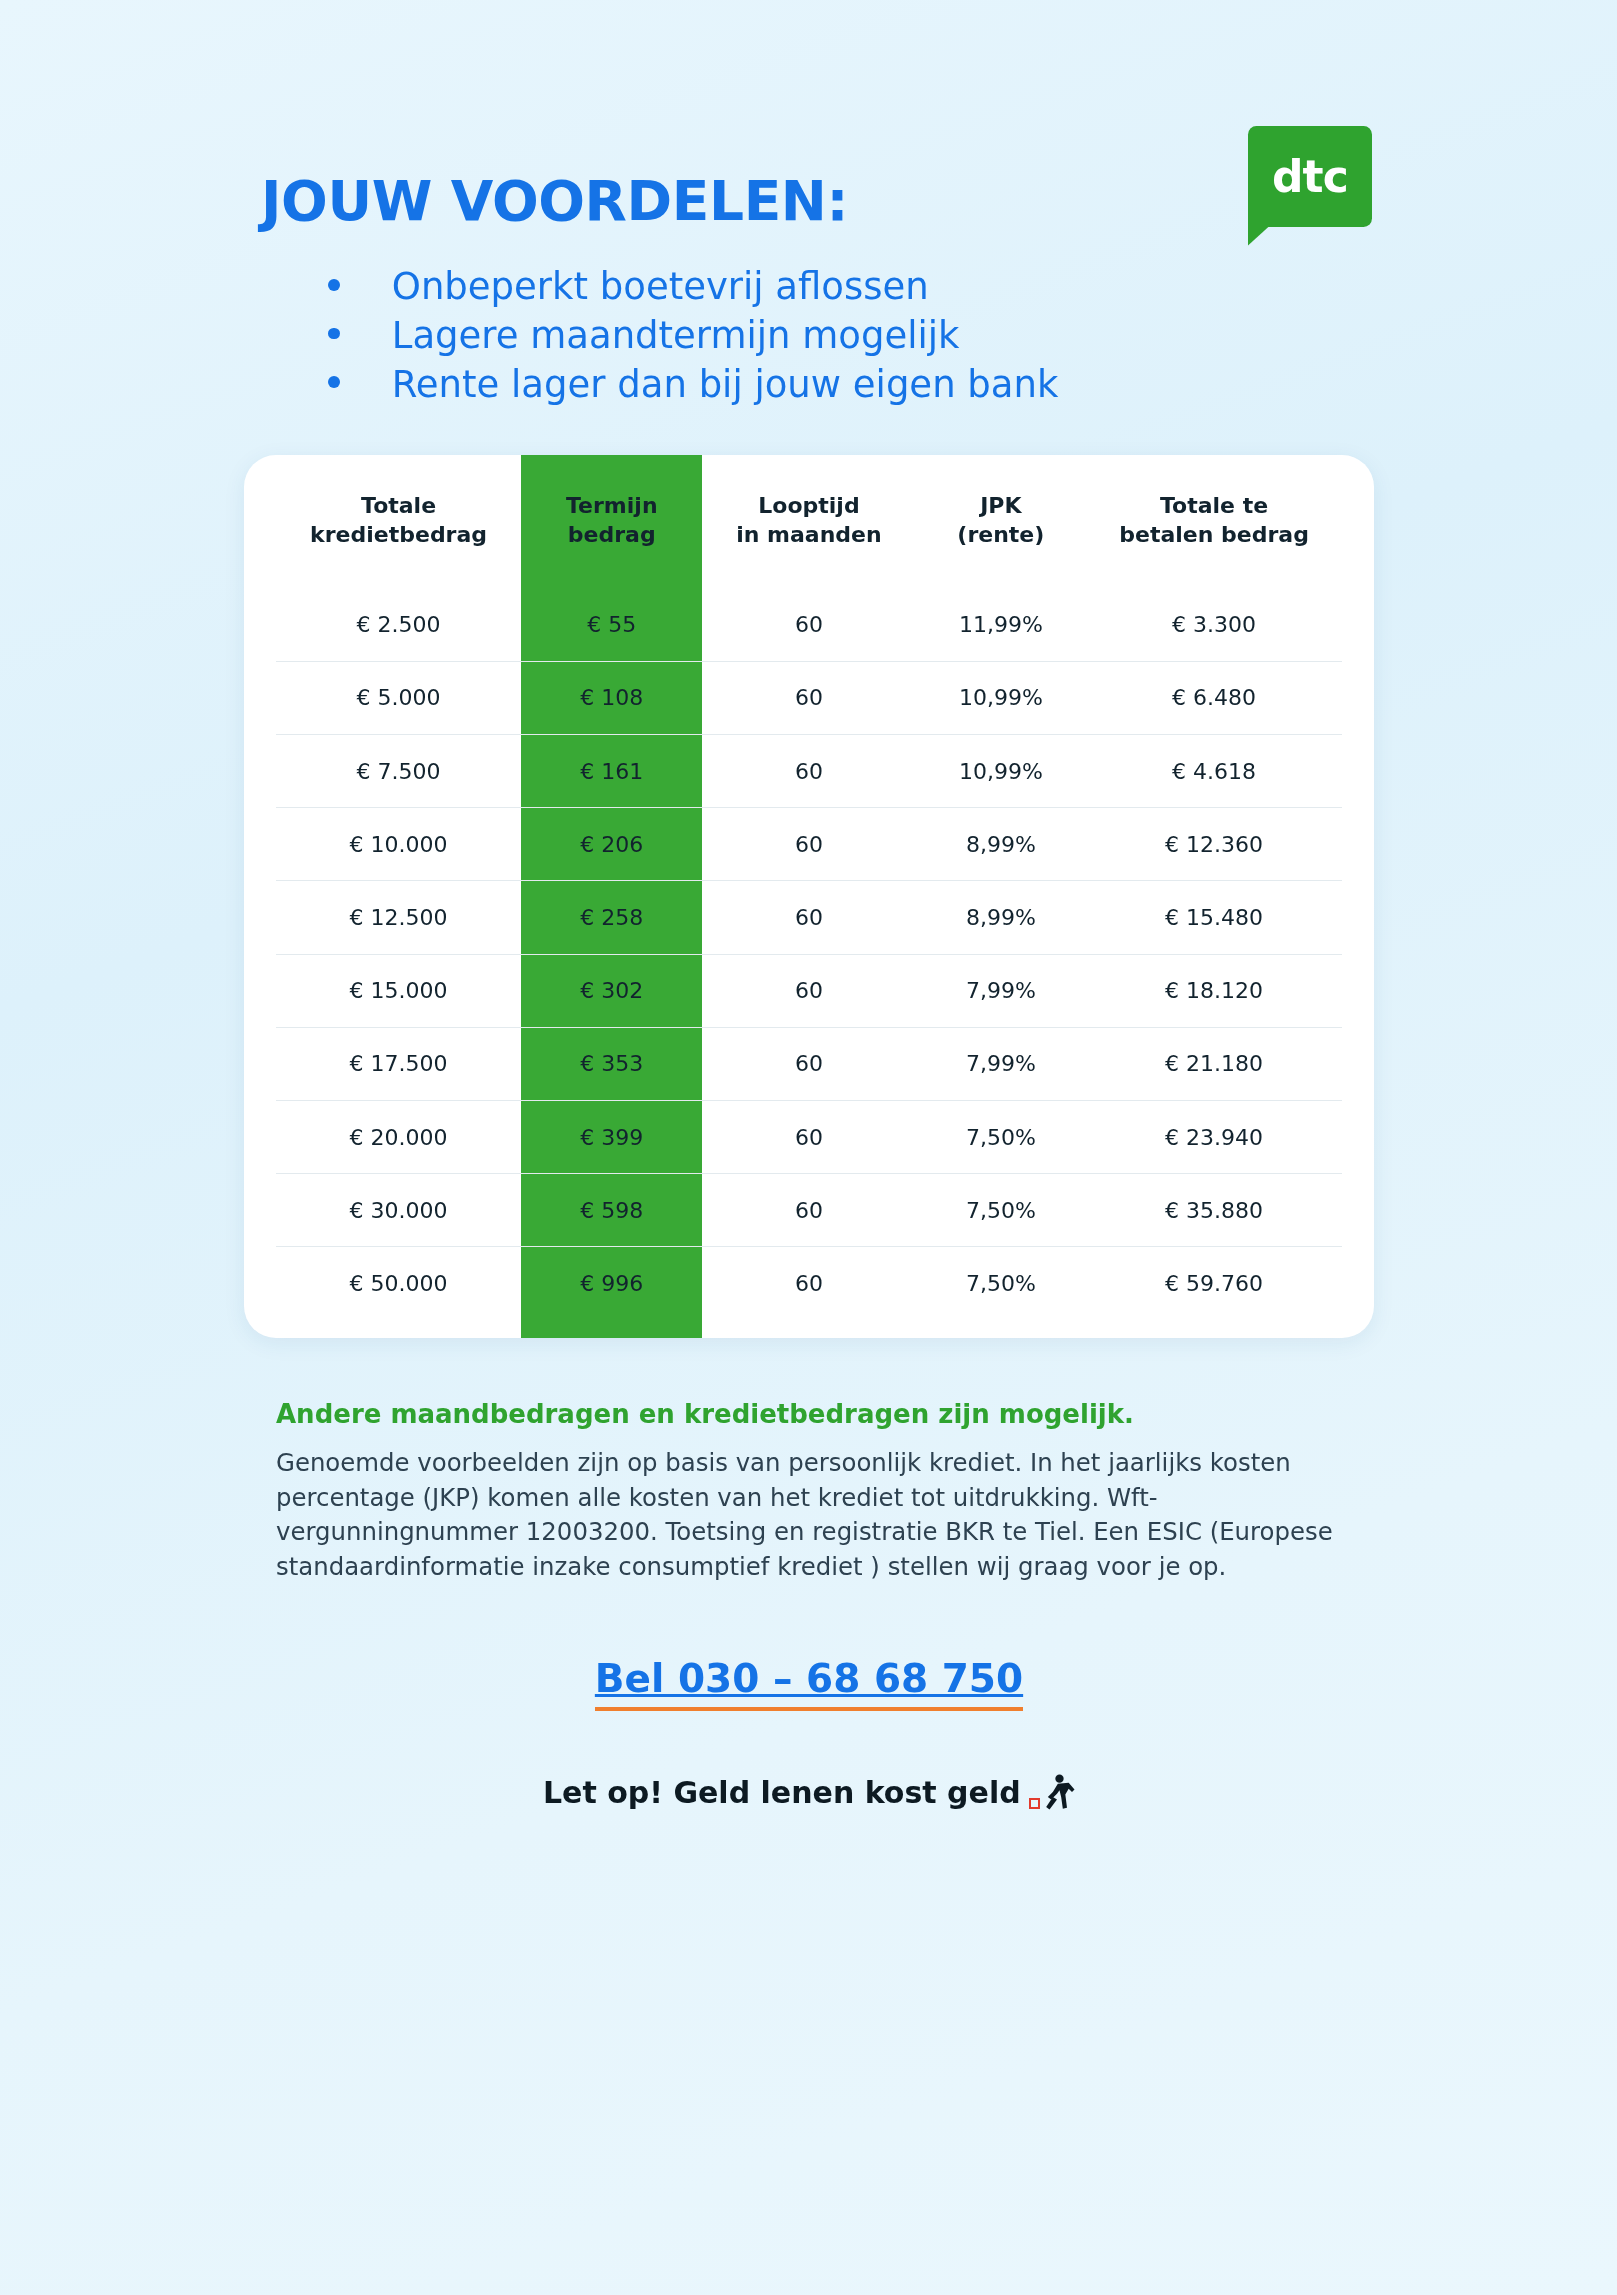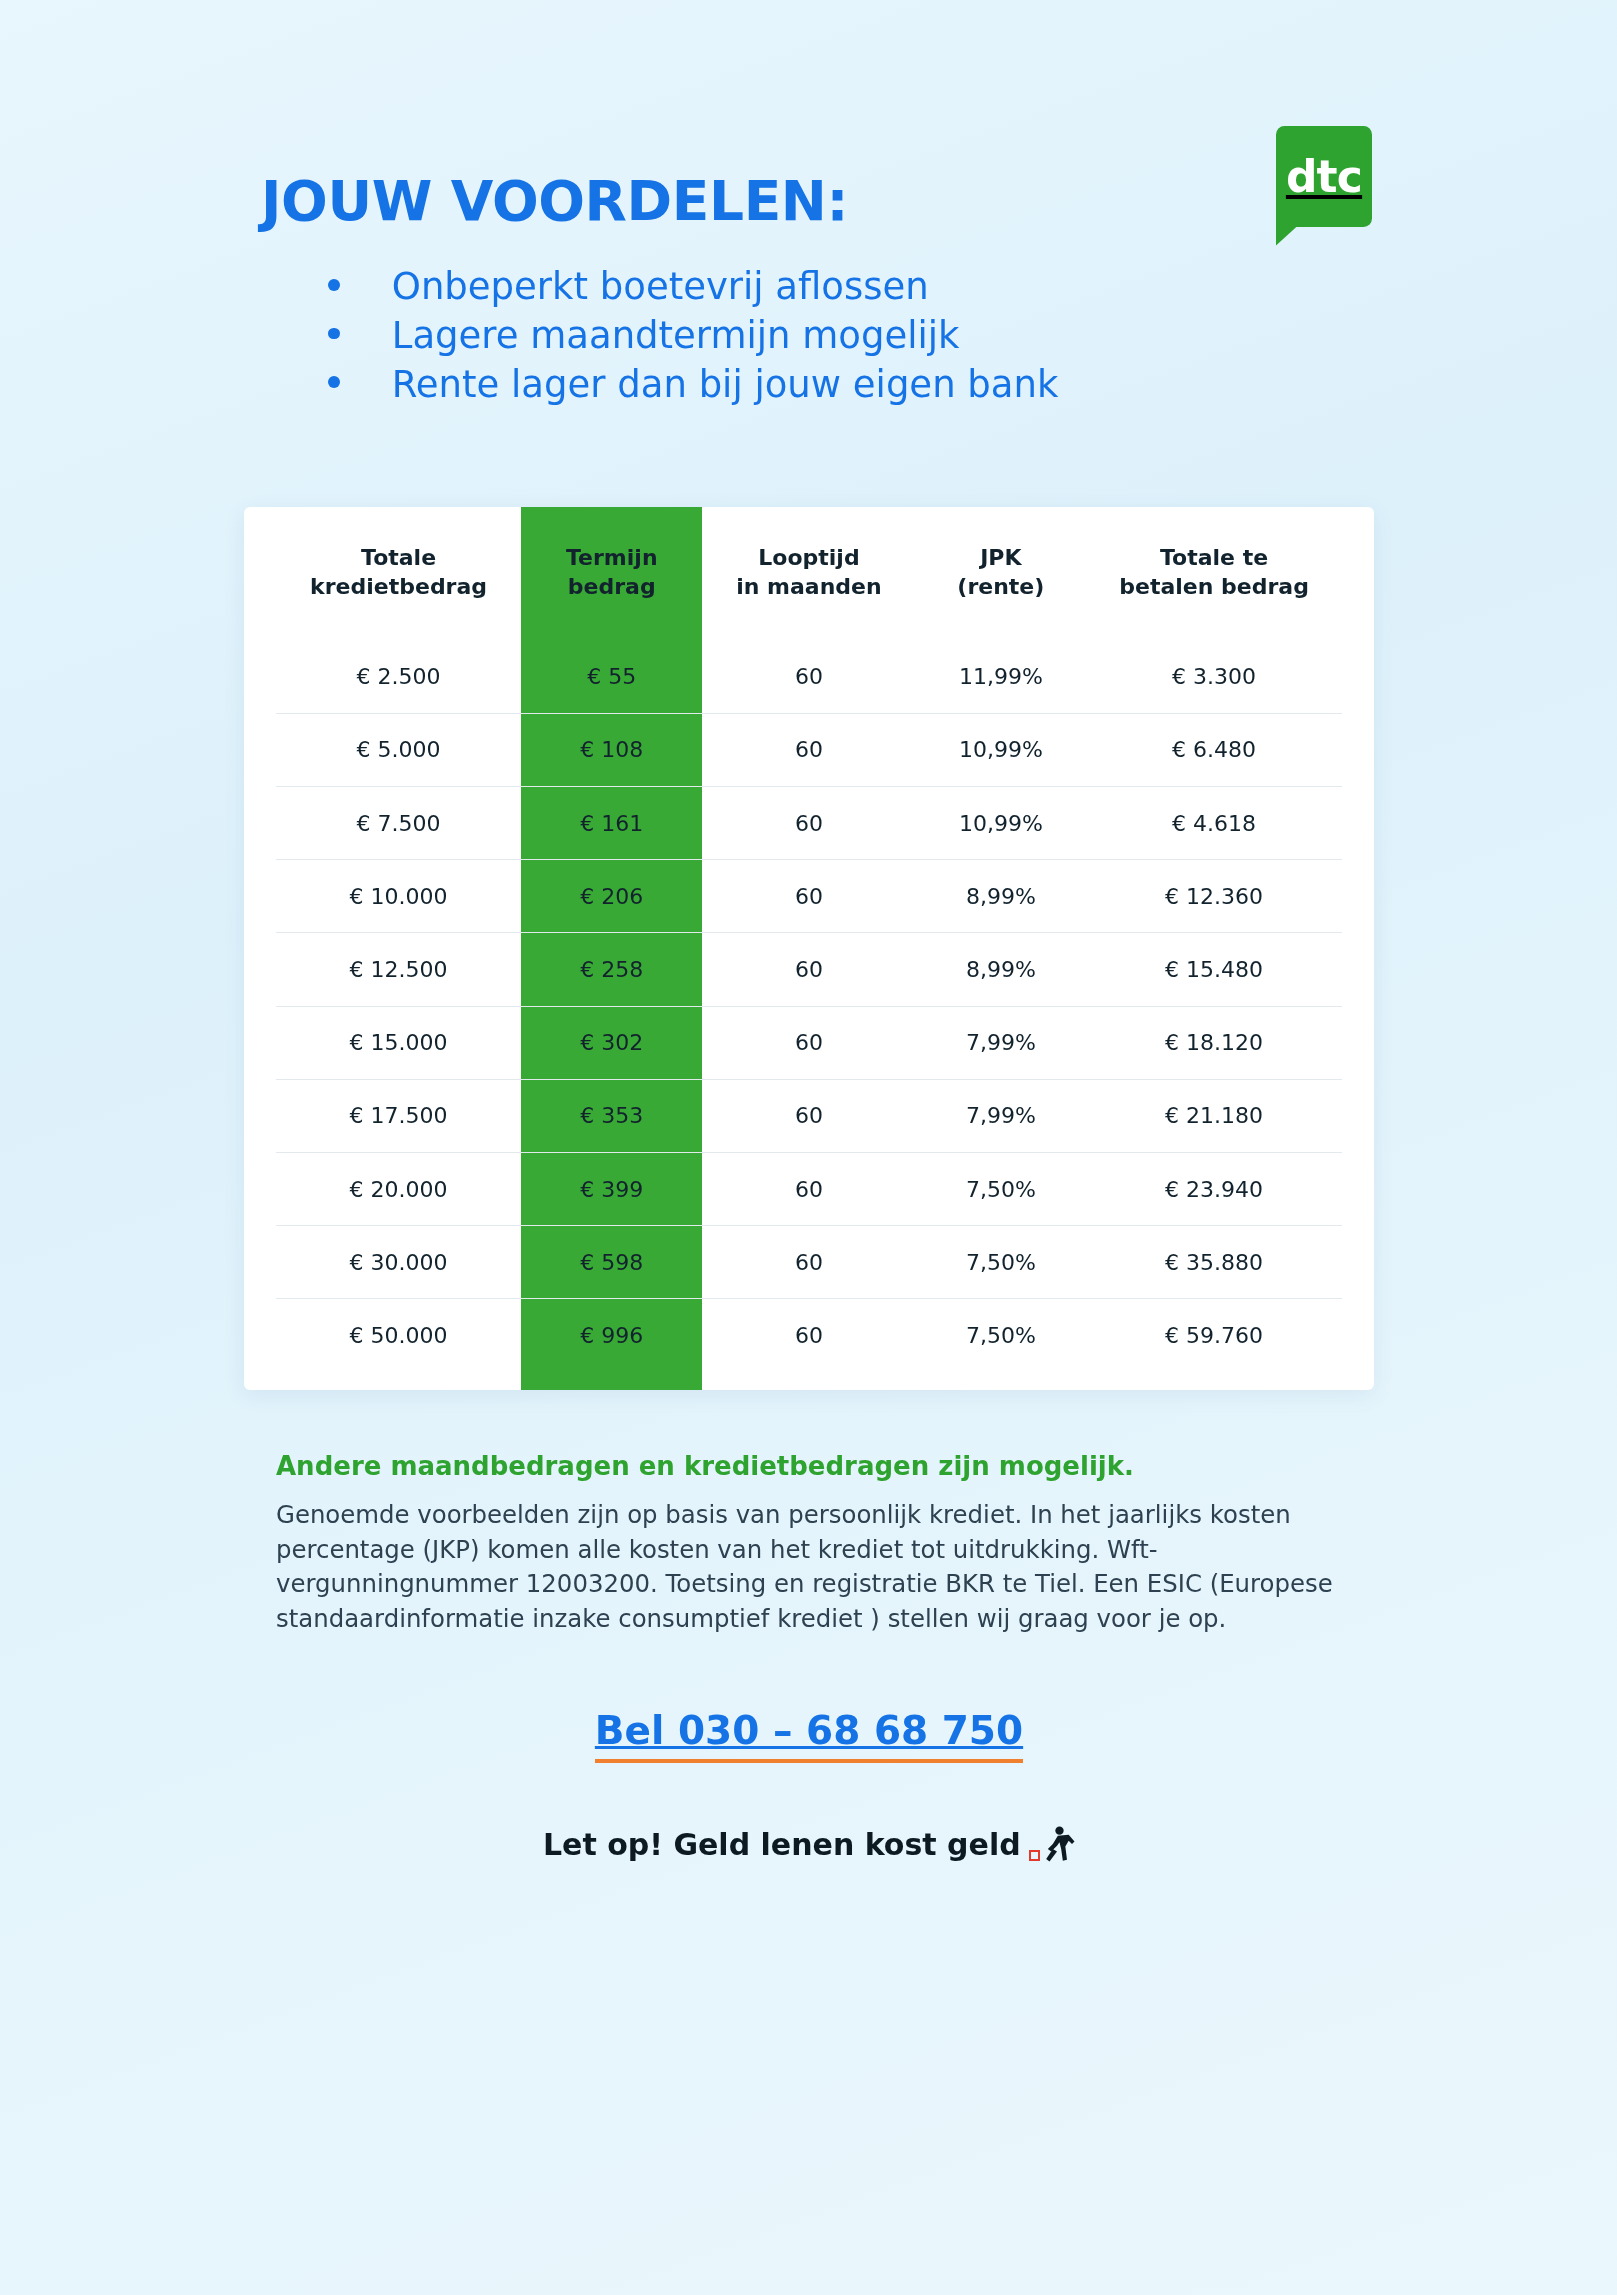--- a/index.html
+++ b/index.html
@@ -20,28 +20,27 @@
     height: 2295px;
     box-sizing: border-box;
     padding: 0 244px;
   }
 
   
   .logo {
     position: absolute;
     top: 126px;
     right: 246px;
-    width: 96px;
+    width: 124px;
     height: 101px;
     background: #2fa32f;
     border-radius: 8.4px 8.4px 8.4px 0;
     display: flex;
     align-items: center;
     justify-content: center;
-    text-decoration: underline;
   }
   .logo::after {
     content: "";
     position: absolute;
     left: 0;
     bottom: -18.5px;
     width: 22px;
     height: 20px;
     background: #2fa32f;
     clip-path: polygon(0 0, 100% 0, 0 100%);
@@ -85,23 +84,23 @@
     background: #1573e6;
     margin-right: 52px;
     margin-left: 67px;
     flex: none;
     position: relative;
     top: -8.4px;
   }
 
   
   .card {
-    margin-top: 98px;
+    margin-top: 46px;
     background: #ffffff;
-    border-radius: 6px;
+    border-radius: 32px;
     box-shadow: 0 5px 22px rgba(20, 80, 130, 0.08);
     overflow: hidden;
     position: relative;
     padding: 0 32px 18.5px 32px;
   }
   table.rates {
     width: 100%;
     border-collapse: collapse;
     table-layout: fixed;
   }

